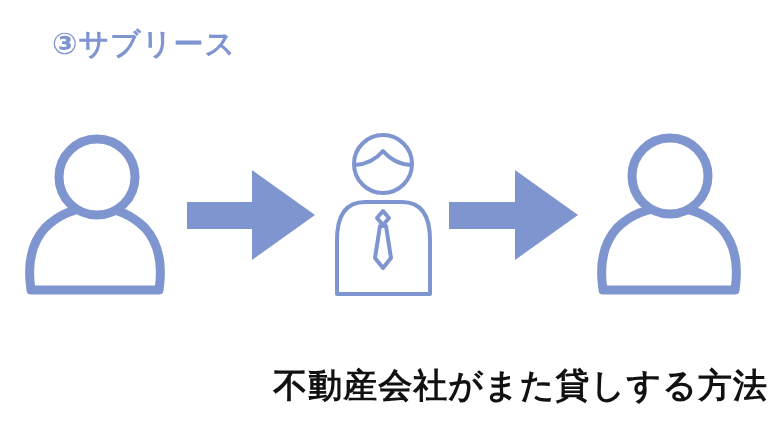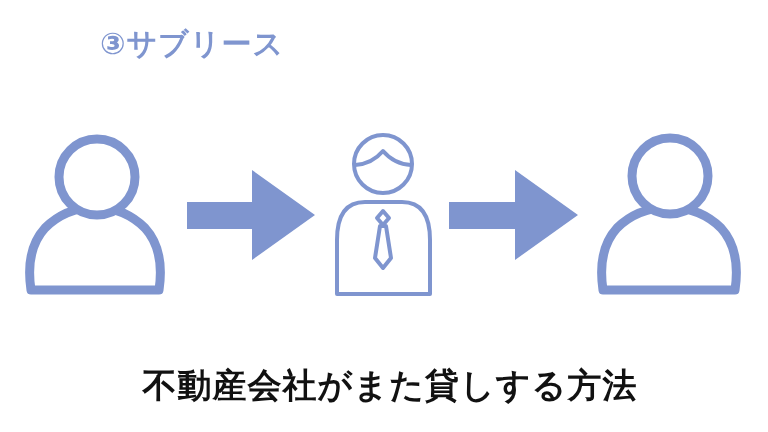--- a/index.html
+++ b/index.html
@@ -3,25 +3,25 @@
   <meta charset="utf-8">
   <style>
     html, body { margin: 0; padding: 0; }
     body {
       width: 768px; height: 432px; background: #ffffff; position: relative; overflow: hidden;
       font-family: "DejaVu Sans", sans-serif;
     }
     .heading {
       position: absolute; left: 52px; top: 24px;
       font-size: 30px; font-weight: bold; color: #7f95cf; letter-spacing: 1px;
-      line-height: 40px; white-space: nowrap; margin-left: 48px;
+      line-height: 40px; white-space: nowrap;
     }
     .diagram { position: absolute; left: 0; top: 0; width: 768px; height: 432px; }
     .caption {
-      position: absolute; left: 0; width: 768px; top: 360px; text-align: center;
+      position: absolute; left: 0; width: 768px; top: 360px; text-align: right;
       font-size: 34px; font-weight: bold; color: #111111; line-height: 50px;
       letter-spacing: 1px; white-space: nowrap; padding-left: 12px; box-sizing: border-box;
     }
   </style>
 </head>
 <body>
 
 <div class="heading">③サブリース</div>
 
 <svg class="diagram" viewBox="0 0 768 432" xmlns="http://www.w3.org/2000/svg">

